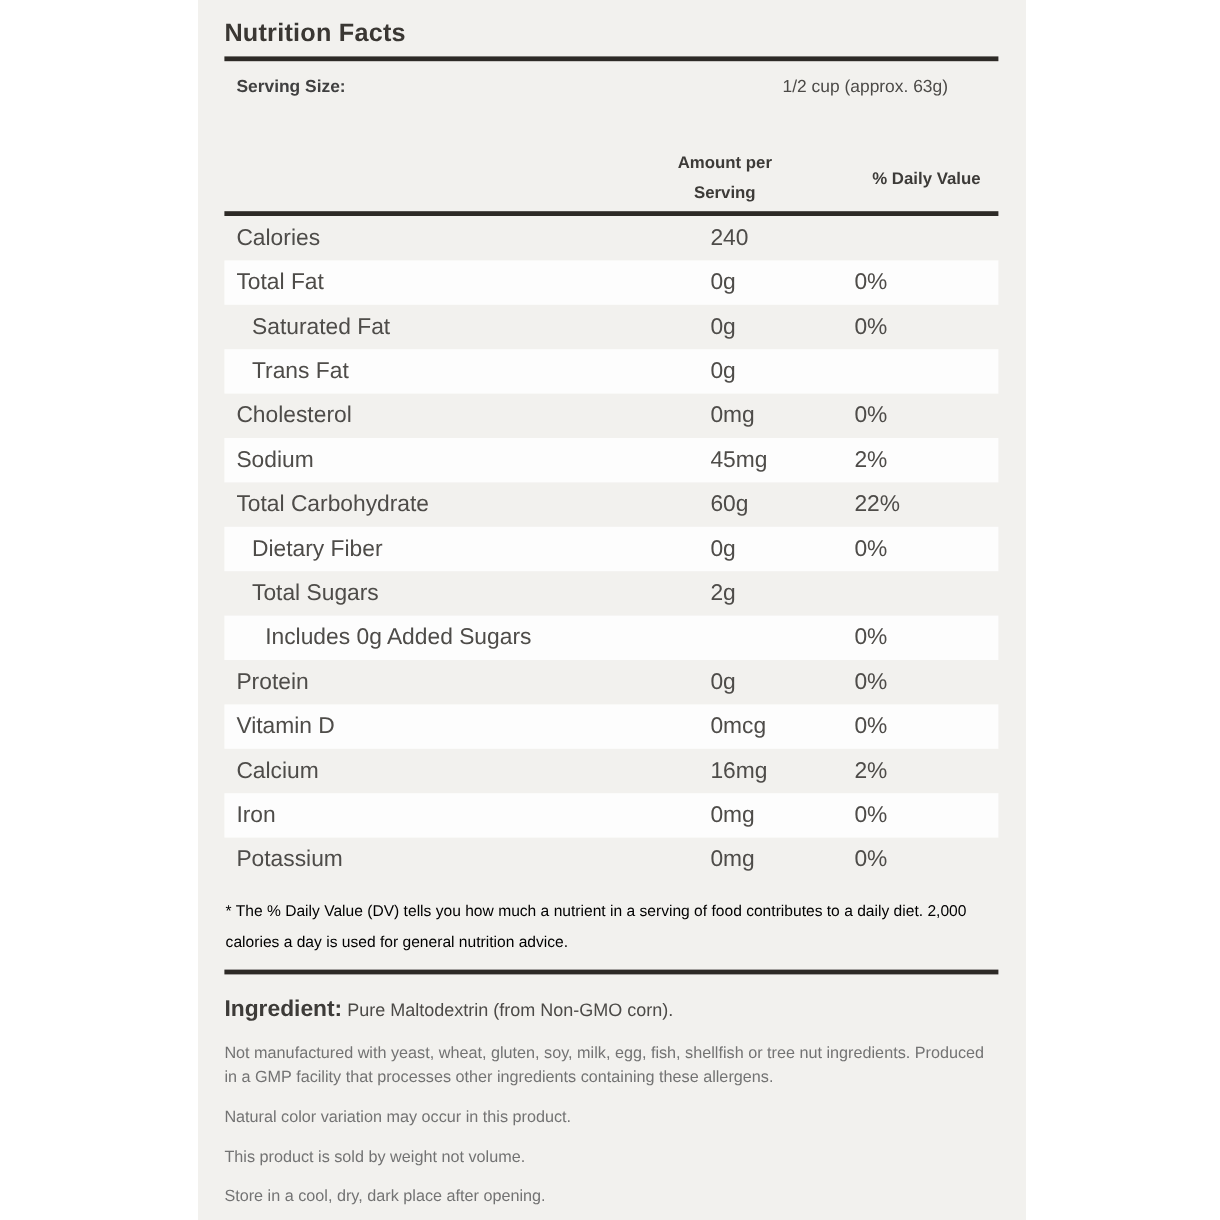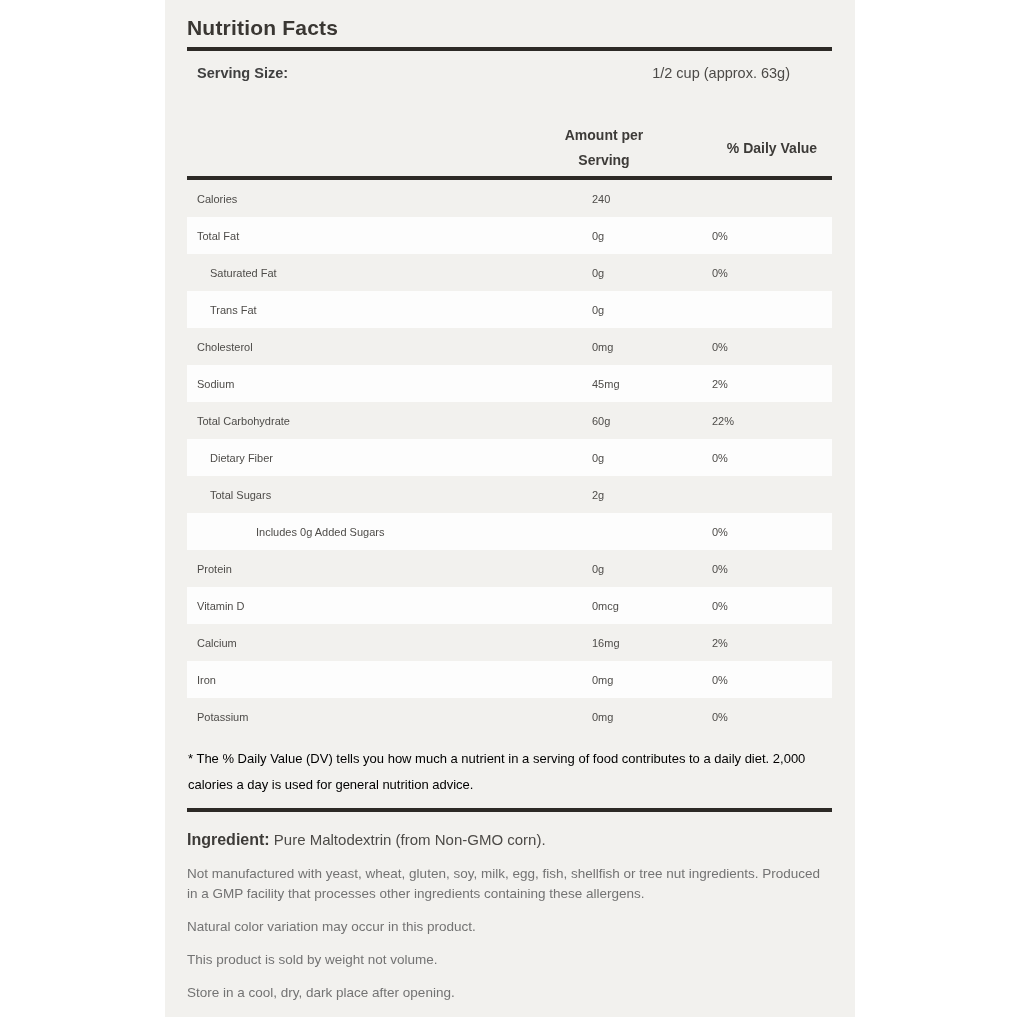--- a/index.html
+++ b/index.html
@@ -54,43 +54,43 @@
   }
   .col-head {
     font-size: 14px;
     font-weight: 700;
     color: #3d3b38;
     text-align: center;
     line-height: 25px;
   }
   .nutrient-row {
     height: 37px;
-    font-size: 11px;
+    font-size: 19px;
     color: #4e4c49;
   }
   .nutrient-row.striped { background: #fdfdfd; }
   .nutrient-row .n-label { padding-left: 10px; }
   .nutrient-row.indent-1 .n-label { padding-left: 23px; }
-  .nutrient-row.indent-2 .n-label { padding-left: 24px; margin-left: 45px; }
+  .nutrient-row.indent-2 .n-label { padding-left: 34px; }
   .n-amount, .n-dv { }
   .footnote {
     margin: 11px 0 10px 0;
     padding-left: 1px;
     font-size: 13px;
     line-height: 26px;
     color: #000000;
   }
   .ingredient-line {
     margin-top: 19px;
     font-size: 15px;
     color: #4c4a47;
   }
   .ingredient-line .ing-label {
     font-weight: 700;
-    font-size: 16px;
+    font-size: 19px;
     color: #3d3b38;
     text-align: right;
   }
   .note {
     margin-top: 13px;
     font-size: 13.5px;
     line-height: 20px;
     color: #737373;
   }
   .note:first-of-type { margin-top: 15px; }

